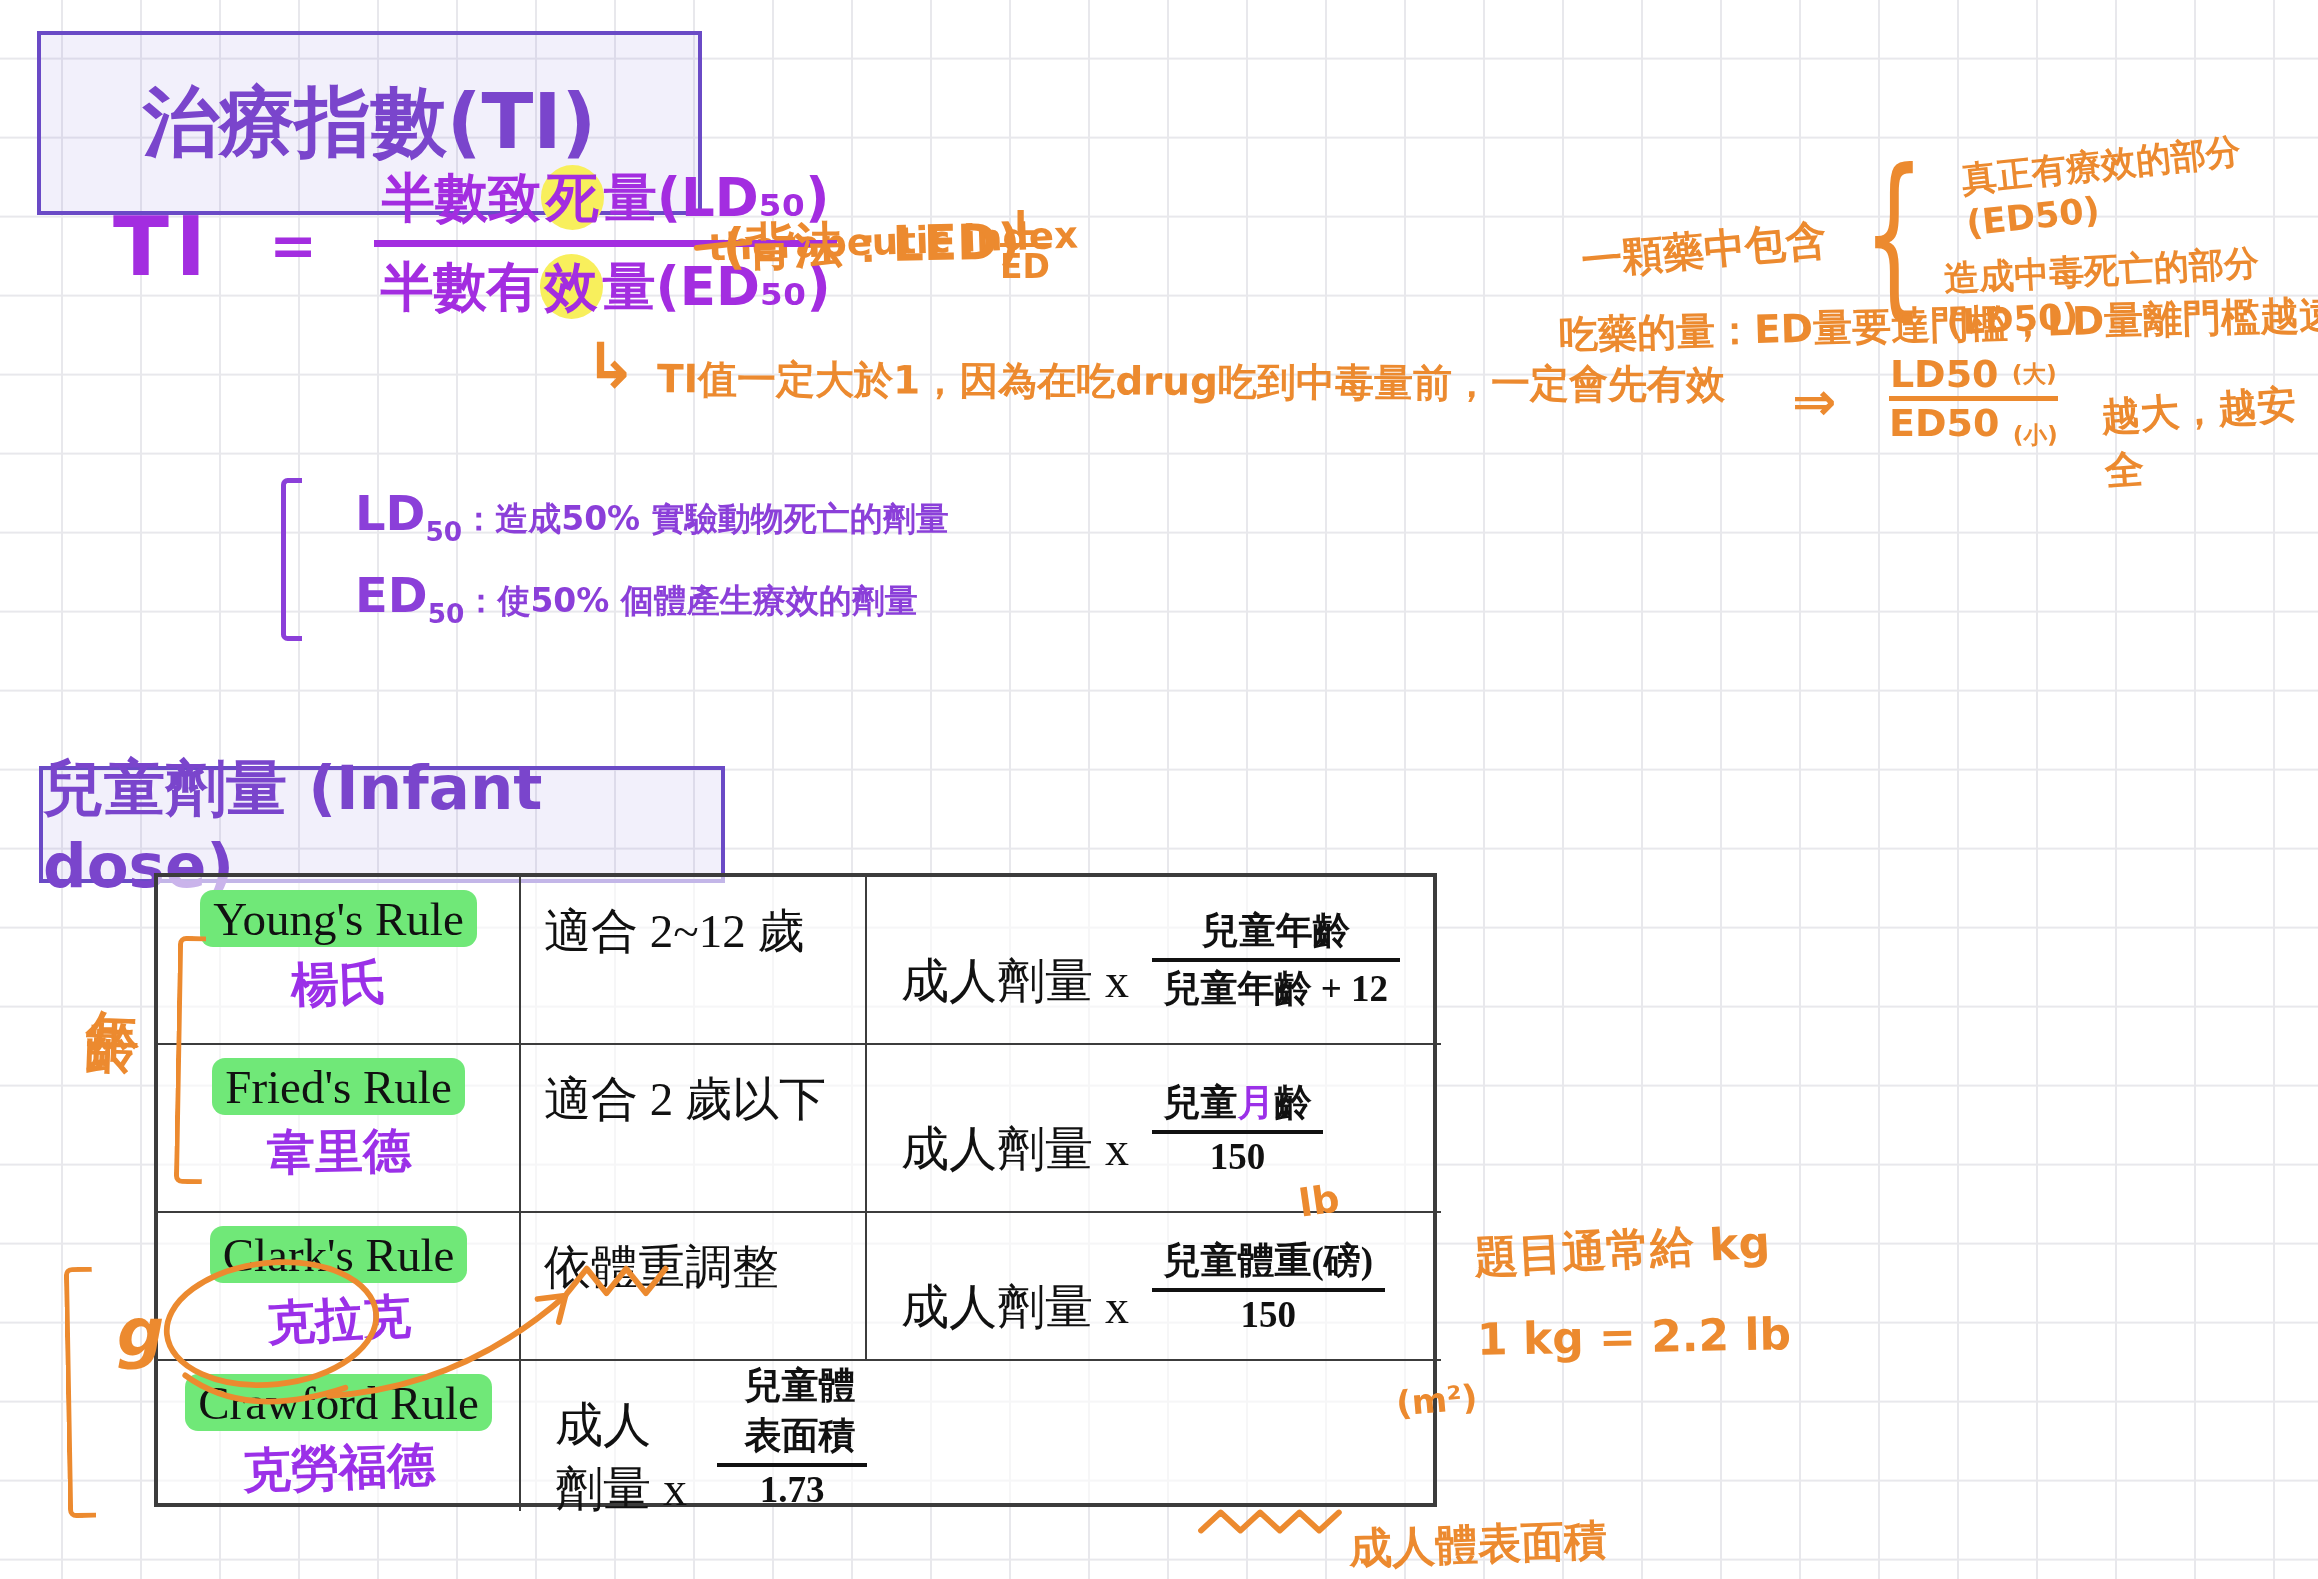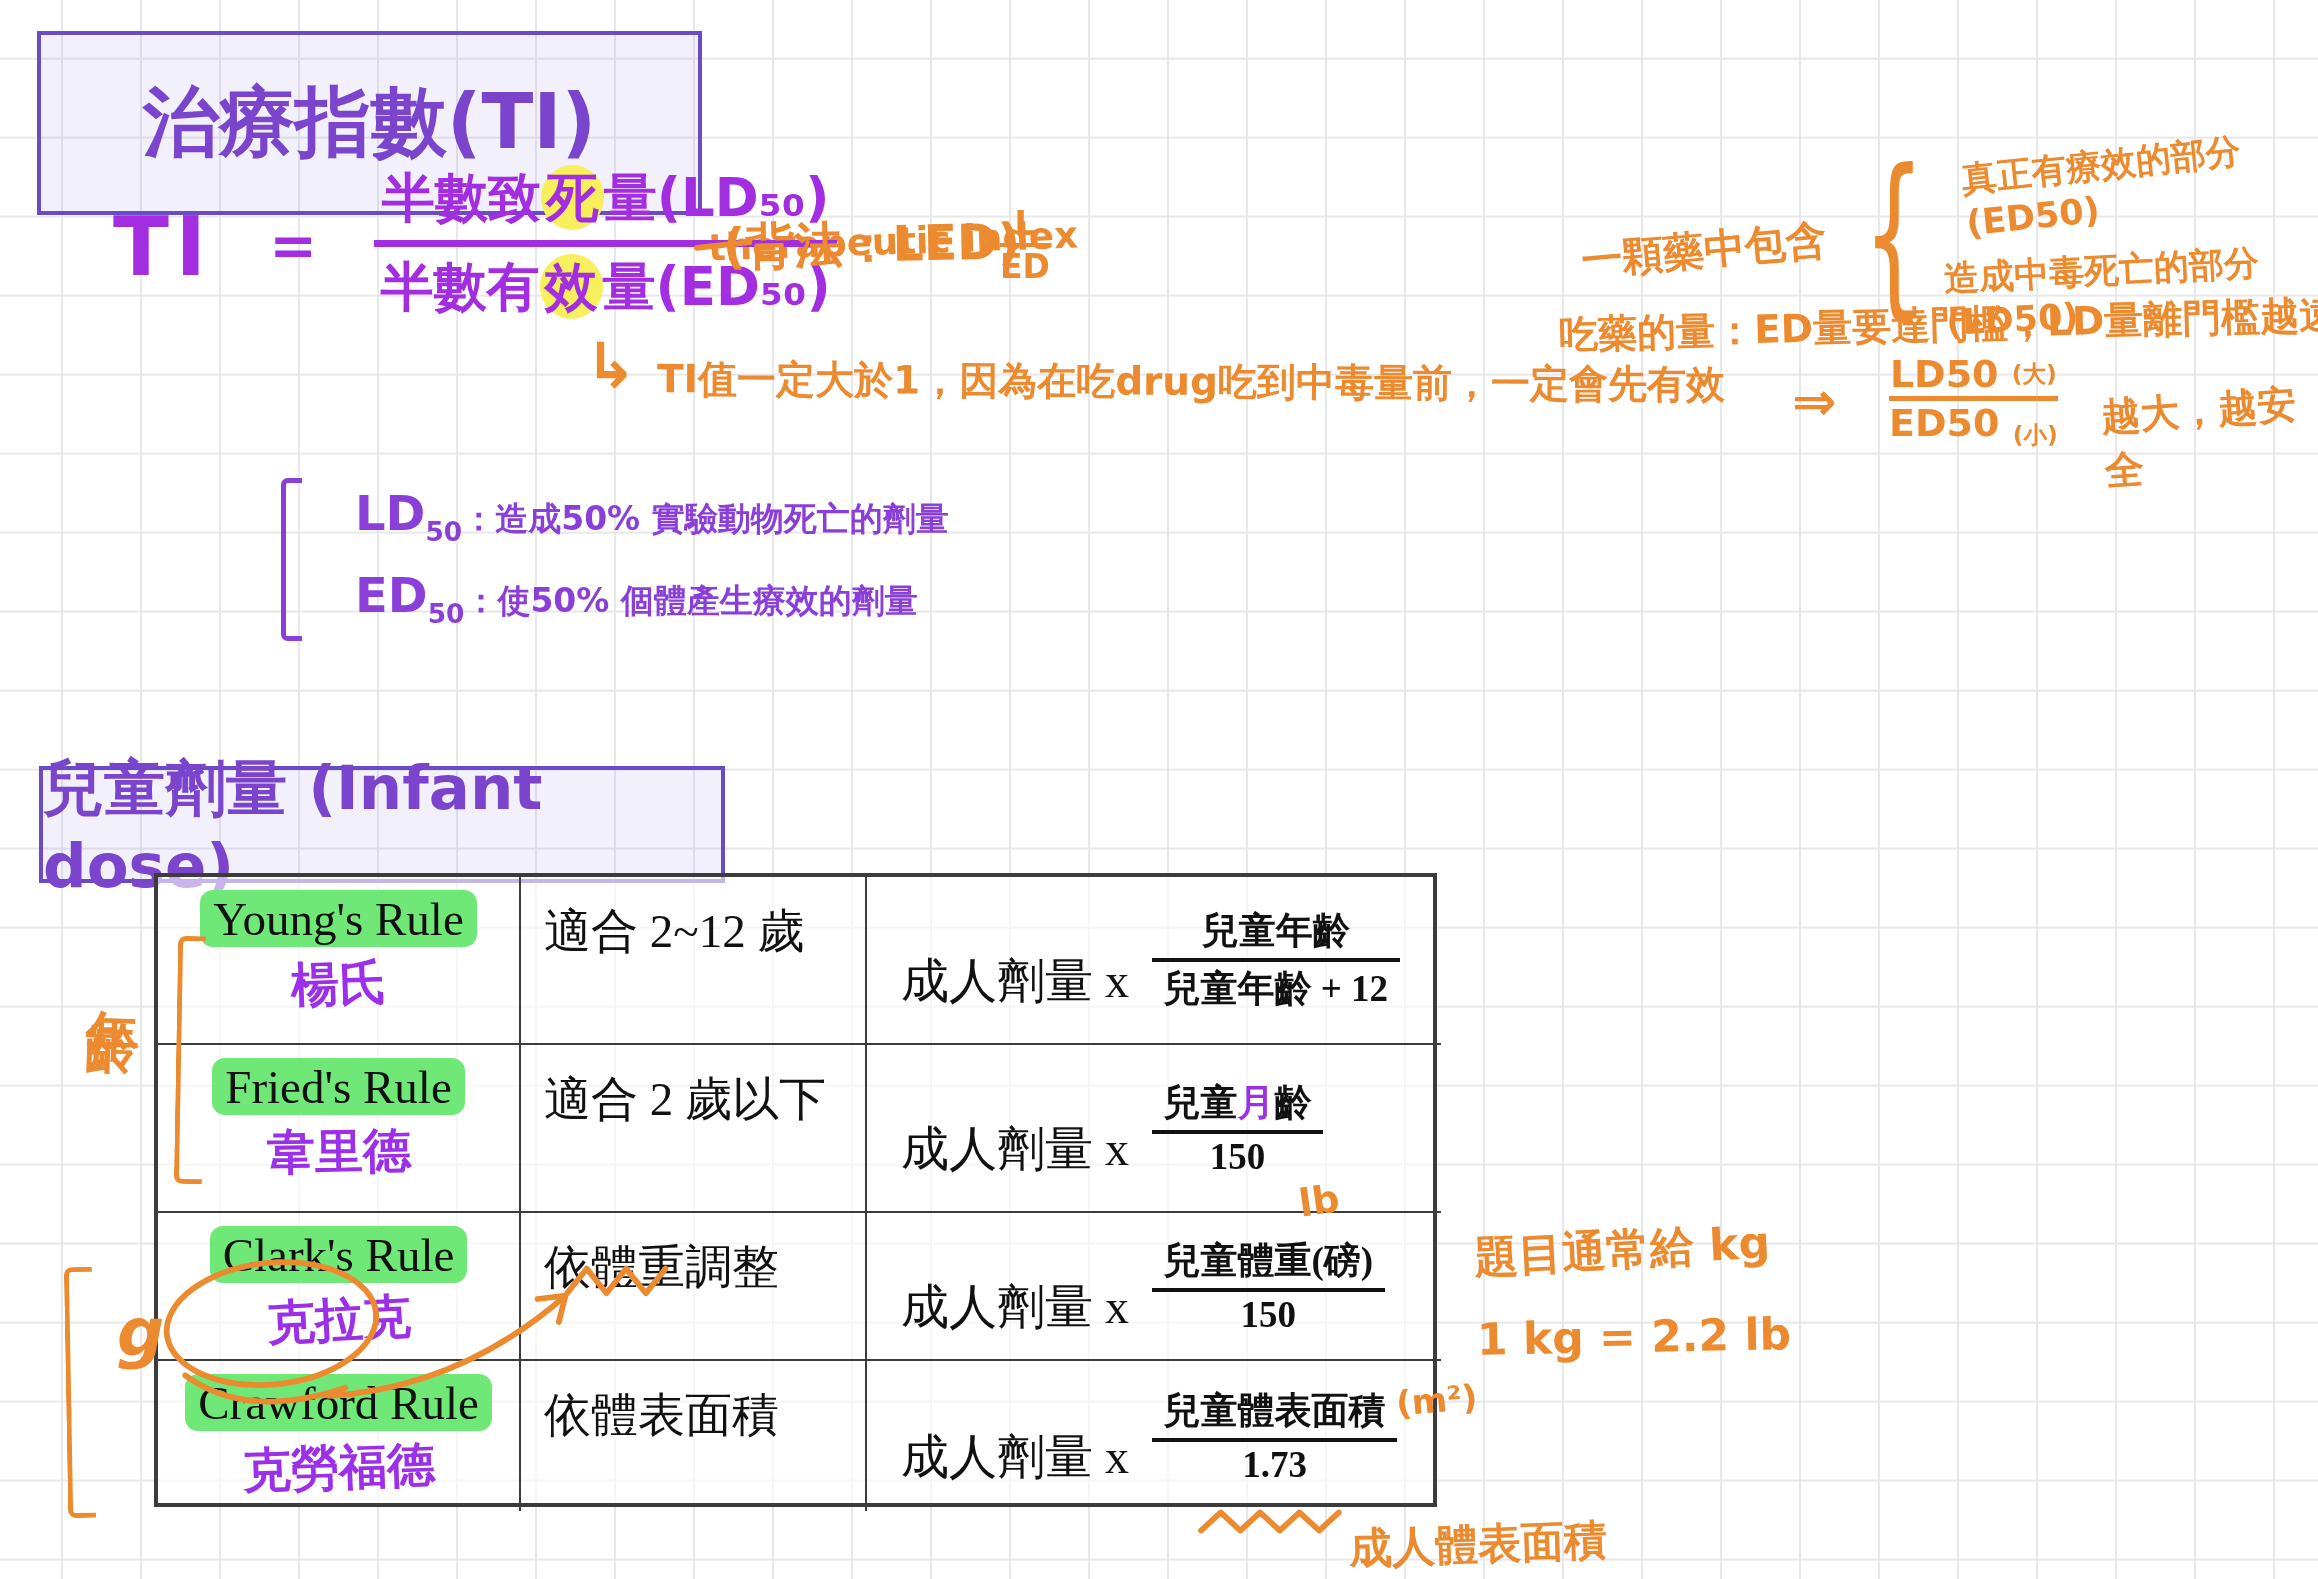--- a/index.html
+++ b/index.html
@@ -154,21 +154,20 @@
         <span class="num">兒童體重(磅)</span>
         <span class="bar"></span>
         <span class="den">150</span>
       </span>
     </div>
 
     <div class="cell lastrow namecell">
       <span class="rulename greenhl">Crawford Rule</span>
       <span class="rulecn" style="transform:rotate(-2deg);">克勞福德</span>
     </div>
-    <div class="cell lastrow scopecell">依體表面積</div>
     <div class="cell lastcol lastrow formulacell">
       <span class="base">成人劑量 x</span>
       <span class="frac">
         <span class="num">兒童體表面積</span>
         <span class="bar"></span>
         <span class="den">1.73</span>
       </span>
     </div>
   </div>
 

